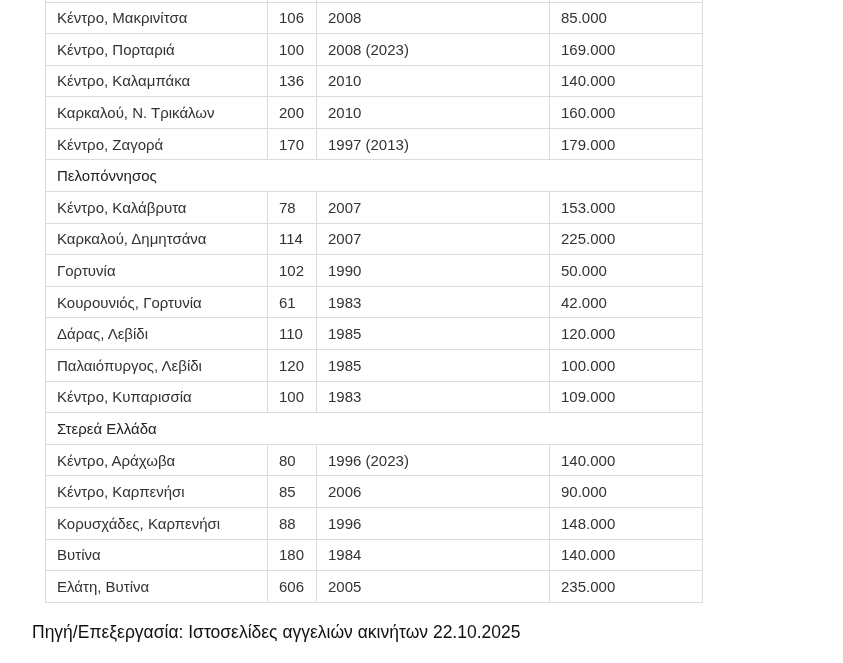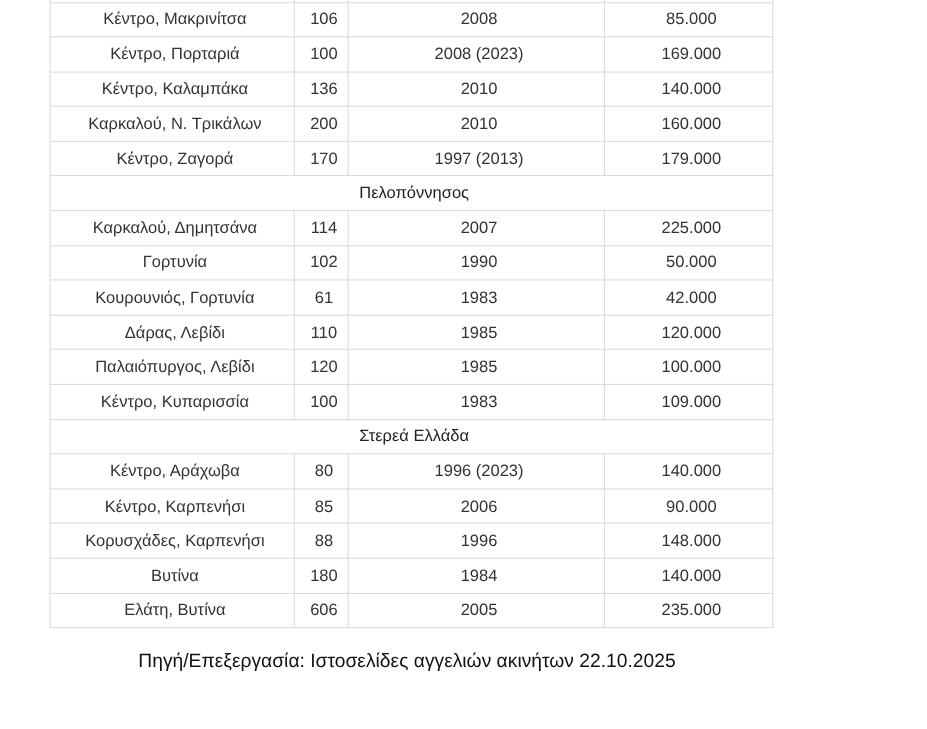--- a/index.html
+++ b/index.html
@@ -7,21 +7,20 @@
     margin: 0; padding: 0;
     background: var(--bg, #ffffff);
     font-family: "Liberation Sans", sans-serif;
   }
   .page {
     position: relative;
     width: 708px;
     height: 663px;
     overflow: hidden;
     background: var(--bg, #ffffff);
-    text-align: center;
   }
   table.listings {
     border-collapse: collapse;
     table-layout: fixed;
     width: 657px;
     margin-left: 45px;
     margin-top: 0;
   }
   col.c-location { width: 222px; }
   col.c-size     { width: 49px;  }
@@ -106,20 +105,26 @@
         <tr>
           <td class="cell-location">Κέντρο, Ζαγορά</td>
           <td class="cell-size">170</td>
           <td class="cell-year">1997 (2013)</td>
           <td class="cell-price">179.000</td>
         </tr>
         <tr>
           <td colspan="4" class="section-header">Πελοπόννησος</td>
         </tr>
         <tr>
+          <td class="cell-location">Κέντρο, Καλάβρυτα</td>
+          <td class="cell-size">78</td>
+          <td class="cell-year">2007</td>
+          <td class="cell-price">153.000</td>
+        </tr>
+        <tr>
           <td class="cell-location">Καρκαλού, Δημητσάνα</td>
           <td class="cell-size">114</td>
           <td class="cell-year">2007</td>
           <td class="cell-price">225.000</td>
         </tr>
         <tr>
           <td class="cell-location">Γορτυνία</td>
           <td class="cell-size">102</td>
           <td class="cell-year">1990</td>
           <td class="cell-price">50.000</td>

